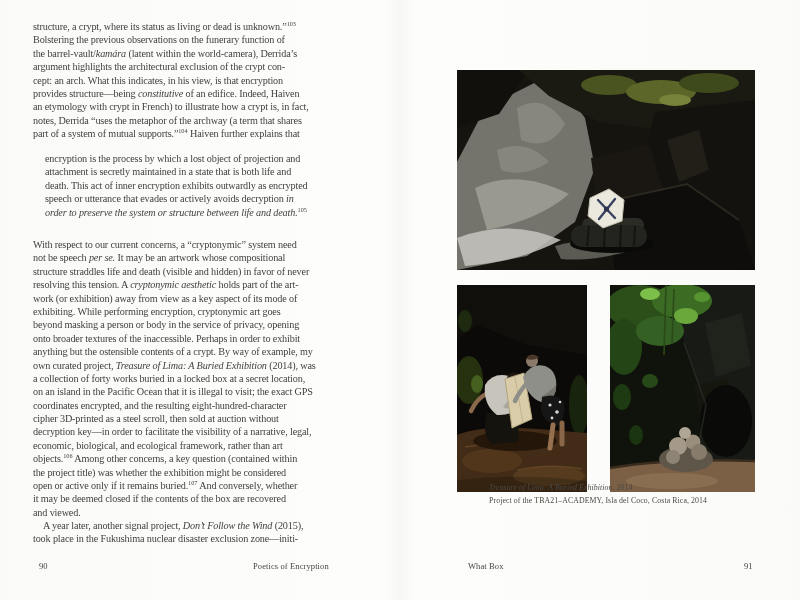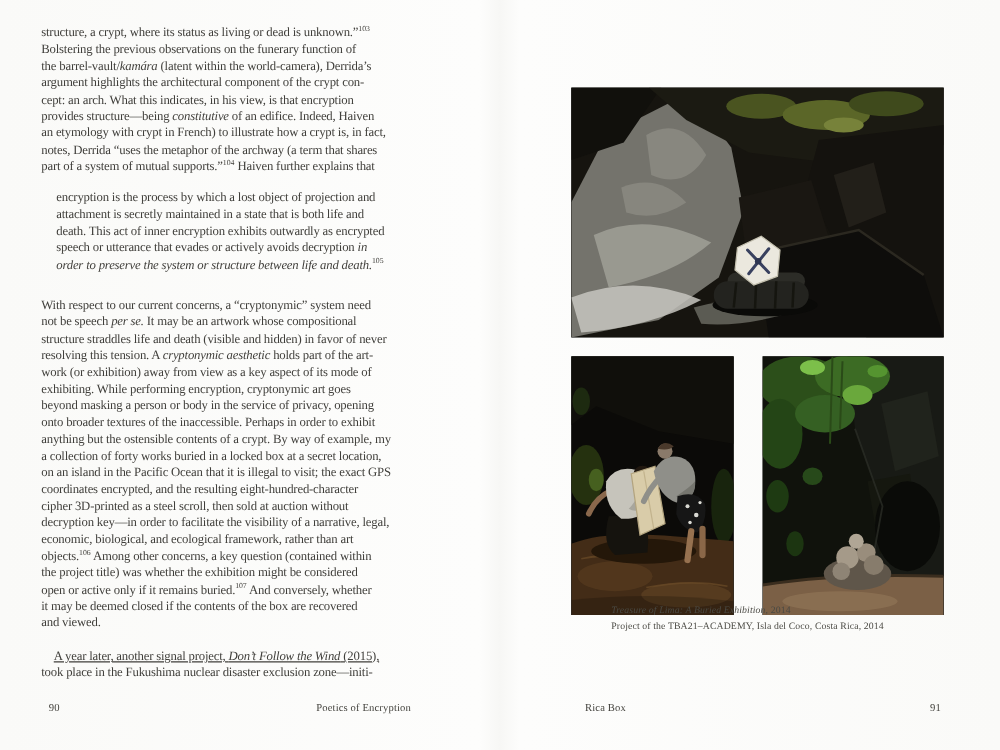--- a/index.html
+++ b/index.html
@@ -5,40 +5,40 @@
   html,body{margin:0;padding:0;background:#ffffff;}
   .spread{
     position:relative;width:800px;height:600px;overflow:hidden;
     background:linear-gradient(90deg,#fafaf8 0%,#fdfdfc 48%,#f7f7f5 50%,#fdfdfc 52%,#fafaf8 100%);
     font-family:"Liberation Serif","DejaVu Serif",serif;
     color:#403f3b;
   }
   .para{position:absolute;left:33px;font-size:10.2px;line-height:13.4px;letter-spacing:-0.15px;}
   .para .line{white-space:nowrap;height:13.4px;}
   .blockquote{left:45px;font-family:Liberation Serif, serif;}
-  .indent-first .line:first-child{padding-left:10px;text-decoration:underline;}
+  .indent-first .line:first-child{padding-left:10px;}
   em{font-style:italic;}
   sup{font-size:6.2px;vertical-align:super;letter-spacing:0;line-height:0;}
   .footer-text{position:absolute;font-size:8.5px;letter-spacing:0.1px;color:#45443f;text-align:right;}
   .photo{position:absolute;margin:0;padding:0;overflow:hidden;background:#0d0c0a;}
   .photo svg{display:block;width:100%;height:100%;}
   .caption{position:absolute;left:457px;top:481px;font-size:7.8px;line-height:13px;color:#4a4943;letter-spacing:0.1px;margin-left:32px;}
   .caption .line{white-space:nowrap;}
 </style>
 </head>
 <body>
 
 <div class="spread">
 
   <section>
     <div class="para" style="top:20px">
         <div class="line">structure, a crypt, where its status as living or dead is unknown.”<sup>103</sup></div>
         <div class="line">Bolstering the previous observations on the funerary function of</div>
         <div class="line">the barrel-vault/<em>kamára</em> (latent within the world-camera), Derrida’s</div>
-        <div class="line">argument highlights the architectural component of the crypt con-</div>
+        <div class="line">argument highlights the architectural exclusion of the crypt con-</div>
         <div class="line">cept: an arch. What this indicates, in his view, is that encryption</div>
         <div class="line">provides structure—being <em>constitutive</em> of an edifice. Indeed, Haiven</div>
         <div class="line">an etymology with crypt in French) to illustrate how a crypt is, in fact,</div>
         <div class="line">notes, Derrida “uses the metaphor of the archway (a term that shares</div>
         <div class="line">part of a system of mutual supports.”<sup>104</sup> Haiven further explains that</div>
       </div>
 
     <div class="para blockquote" style="top:152px">
         <div class="line">encryption is the process by which a lost object of projection and</div>
         <div class="line">attachment is secretly maintained in a state that is both life and</div>
@@ -50,20 +50,21 @@
     <div class="para" style="top:238px">
         <div class="line">With respect to our current concerns, a “cryptonymic” system need</div>
         <div class="line">not be speech <em>per se.</em> It may be an artwork whose compositional</div>
         <div class="line">structure straddles life and death (visible and hidden) in favor of never</div>
         <div class="line">resolving this tension. A <em>cryptonymic aesthetic</em> holds part of the art-</div>
         <div class="line">work (or exhibition) away from view as a key aspect of its mode of</div>
         <div class="line">exhibiting. While performing encryption, cryptonymic art goes</div>
         <div class="line">beyond masking a person or body in the service of privacy, opening</div>
         <div class="line">onto broader textures of the inaccessible. Perhaps in order to exhibit</div>
         <div class="line">anything but the ostensible contents of a crypt. By way of example, my</div>
+        <div class="line">own curated project, <em>Treasure of Lima: A Buried Exhibition</em> (2014), was</div>
         <div class="line">a collection of forty works buried in a locked box at a secret location,</div>
         <div class="line">on an island in the Pacific Ocean that it is illegal to visit; the exact GPS</div>
         <div class="line">coordinates encrypted, and the resulting eight-hundred-character</div>
         <div class="line">cipher 3D-printed as a steel scroll, then sold at auction without</div>
         <div class="line">decryption key—in order to facilitate the visibility of a narrative, legal,</div>
         <div class="line">economic, biological, and ecological framework, rather than art</div>
         <div class="line">objects.<sup>106</sup> Among other concerns, a key question (contained within</div>
         <div class="line">the project title) was whether the exhibition might be considered</div>
         <div class="line">open or active only if it remains buried.<sup>107</sup> And conversely, whether</div>
         <div class="line">it may be deemed closed if the contents of the box are recovered</div>
@@ -204,17 +205,17 @@
           <circle cx="63" cy="172" r="7" fill="#8e8475"></circle>
         </g>
       </svg>
     </figure>
 
     <div class="caption">
         <div class="line"><em>Treasure of Lima: A Buried Exhibition</em>, 2014</div>
         <div class="line">Project of the TBA21–ACADEMY, Isla del Coco, Costa Rica, 2014</div>
       </div>
 
-    <span class="footer-text" style="left:468px;top:561px">Rica Box</span>
+    <span class="footer-text" style="left:468px;top:561px">What Box</span>
     <span class="footer-text" style="left:744px;top:561px">91</span>
   </section>
 
 </div>
 
 </body></html>

